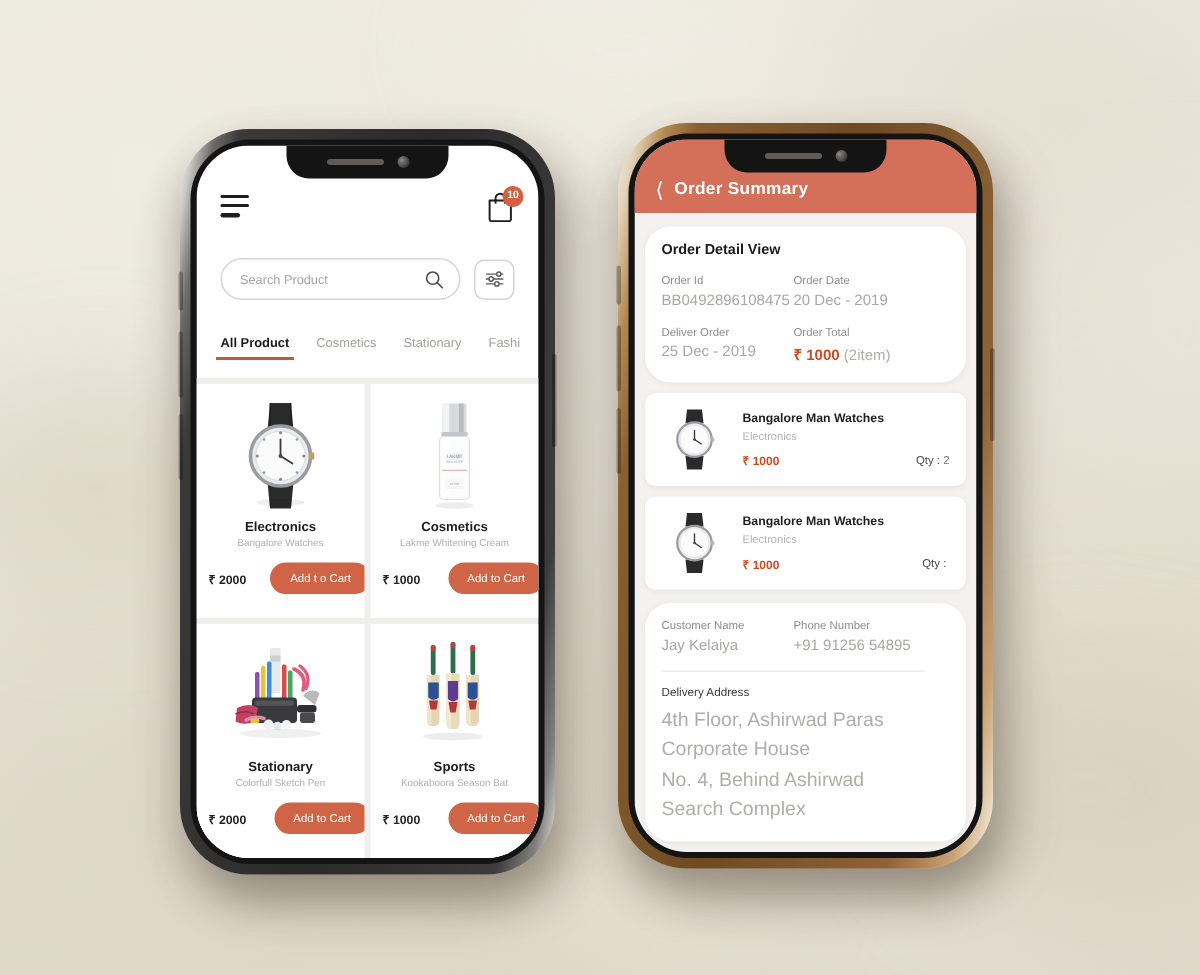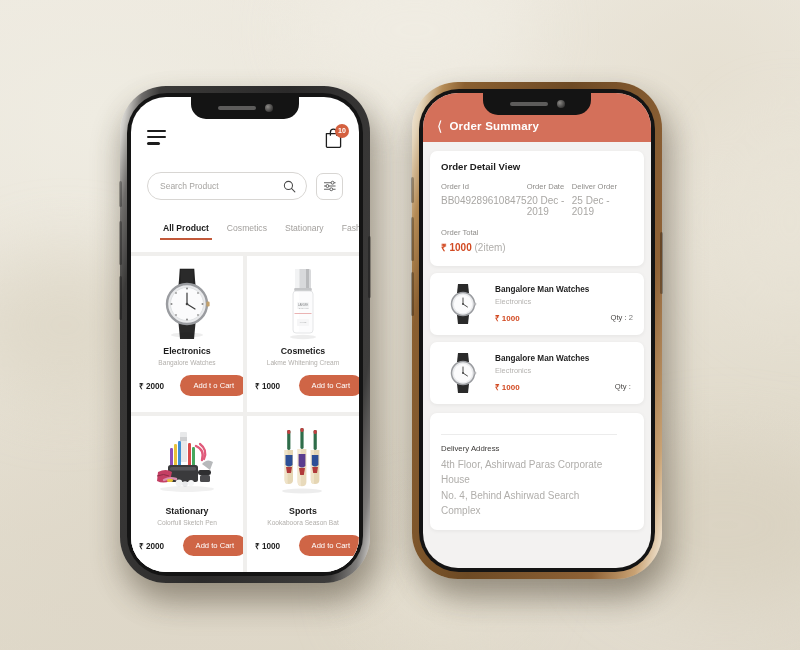--- a/index.html
+++ b/index.html
@@ -132,21 +132,21 @@
     font-family: "Liberation Sans", sans-serif; background: transparent;
   }
   .search-box input::placeholder { color: #a6a4a1; }
   .filter-btn {
     width: 27px; height: 27px; border: 1.1px solid #d8d6d3; border-radius: 7px;
     display: flex; align-items: center; justify-content: center; background: #fff; cursor: pointer;
   }
 
   .tabs {
     display: flex; gap: 18px; padding: 11px 16px 0 16px;
-    font-size: 8.6px; white-space: nowrap; overflow: hidden; margin-left: 16px;
+    font-size: 8.6px; white-space: nowrap; overflow: hidden;
   }
   .tab { color: #a3a09d; padding-bottom: 7px; cursor: pointer; position: relative; }
   .tab.active { color: #1b1b1b; font-weight: 700; }
   .tab.active::after {
     content: ''; position: absolute; left: -3px; right: -3px; bottom: 0;
     height: 1.6px; background: #c2593a;
   }
 
   .grid {
     flex: 1; background: #f0efed; display: grid;
@@ -174,25 +174,25 @@
   .app-right { width: 100%; height: 100%; background: #f3f2f1;
                display: flex; flex-direction: column; font-family: "Liberation Sans", sans-serif; }
   .hdr {
     background: #d4705a; padding: 26px 0 9px 14px; display: flex; align-items: center; gap: 7px;
   }
   .hdr-back { color: #fff; font-size: 14px; line-height: 1; font-weight: 300; cursor: pointer; }
   .hdr-title { color: #fff; font-size: 11.5px; font-weight: 600; letter-spacing: .2px; }
 
   .rscroll { flex: 1; overflow: hidden; padding: 0; }
   .rcard {
-    background: #fff; border-radius: 7px; margin: 9px 7px 0 7px;
+    background: #fff; border-radius: 17px; margin: 9px 7px 0 7px;
     box-shadow: 0 1px 4px rgba(0,0,0,.06); padding: 10px 27px 12px 11px;
   }
   .rcard-title { font-size: 9.6px; font-weight: 700; color: #1b1b1b; margin-bottom: 10px; }
-  .kv-grid { display: grid; grid-template-columns: 1fr 1fr 1fr; row-gap: 11px; }
+  .kv-grid { display: grid; grid-template-columns: 1fr 1fr; row-gap: 11px; }
   .kv-label { font-size: 7.6px; color: #8e8c89; }
   .kv-value { font-size: 10px; color: #a9a7a4; margin-top: 3.5px; }
   .kv-value.strong { color: #d24a22; font-weight: 700; }
   .kv-value .muted { color: #b0aeab; font-weight: 400; }
 
   .item-card {
     background: #fff; border-radius: 7px; margin: 7px 7px 0 7px;
     box-shadow: 0 1px 4px rgba(0,0,0,.06);
     padding: 9px 11px; display: flex; gap: 10px; align-items: center;
   }
@@ -201,21 +201,21 @@
   .item-body { flex: 1; min-width: 0; }
   .item-name { font-size: 8.2px; font-weight: 700; color: #1e1e1e; }
   .item-cat  { font-size: 7.4px; color: #b5b3b0; margin-top: 3.5px; }
   .item-foot { display: flex; align-items: center; justify-content: space-between; margin-top: 6px; }
   .item-price { font-size: 8px; font-weight: 700; color: #d24a22; }
   .item-qty { font-size: 7.6px; color: #4a4846; }
   .item-qty b { color: #777; font-weight: 400; }
 
   .divider { height: 1px; background: #ececec; margin: 11px 0 9px 0; }
   .addr-label { font-size: 7.8px; font-weight: 400; color: #3c3a38; }
-  .addr-line { font-size: 10px; color: #b0aeab; margin-top: 4px; line-height: 1.5; }
+  .addr-line { font-size: 13px; color: #b0aeab; margin-top: 4px; line-height: 1.5; }
 
   svg { display: block; }
 </style>
 </head>
 <body>
 
 <div class="bg">
   <div class="bg-blob bb1"></div>
   <div class="bg-blob bb2"></div>
   <div class="bg-blob bb3"></div>
@@ -505,20 +505,30 @@
             <div class="item-name">Bangalore Man Watches</div>
             <div class="item-cat">Electronics</div>
             <div class="item-foot">
               <div class="item-price">₹ 1000</div>
               <div class="item-qty"><span>Qty :</span>&nbsp;<b></b></div>
             </div>
           </div>
         </div>
 
         <div class="rcard">
+          <div class="kv-grid">
+            <div>
+              <div class="kv-label">Customer Name</div>
+              <div class="kv-value">Jay Kelaiya</div>
+            </div>
+            <div>
+              <div class="kv-label">Phone Number</div>
+              <div class="kv-value">+91 91256 54895</div>
+            </div>
+          </div>
           <div class="divider"></div>
           <div class="addr-label">Delivery Address</div>
           <div class="addr-line">4th Floor, Ashirwad Paras Corporate House</div>
           <div class="addr-line" style="margin-top:1px">No. 4, Behind Ashirwad Search Complex</div>
         </div>
 
       </div>
     </div>
   </div>
 </div>

